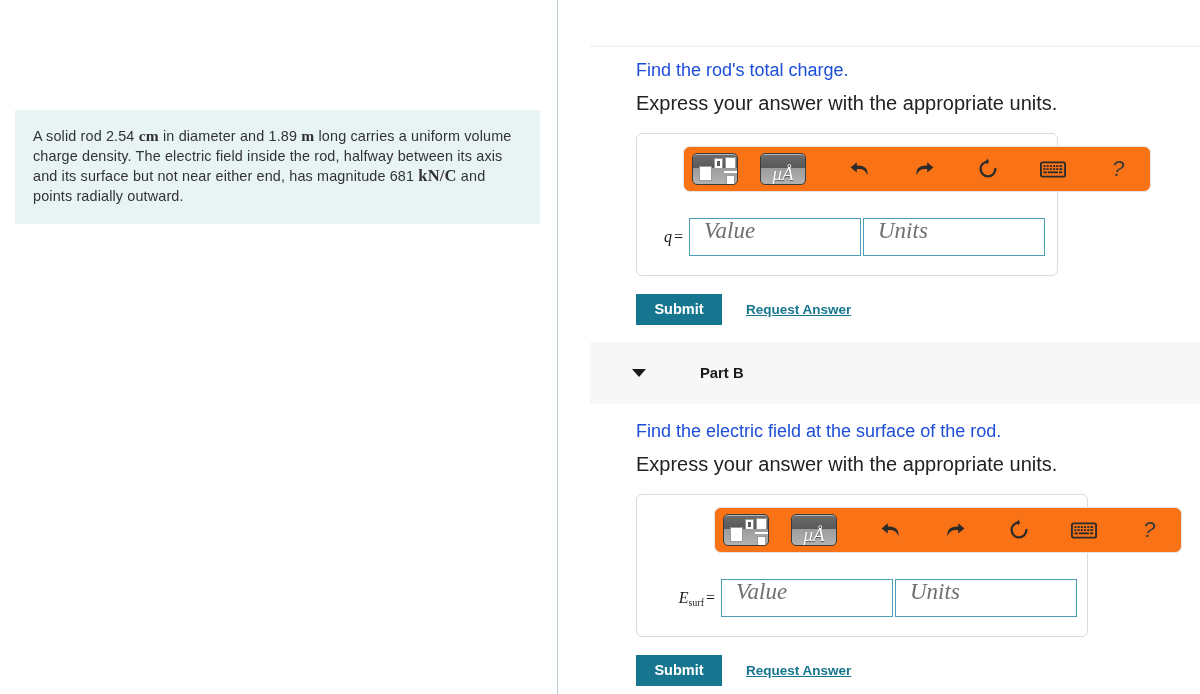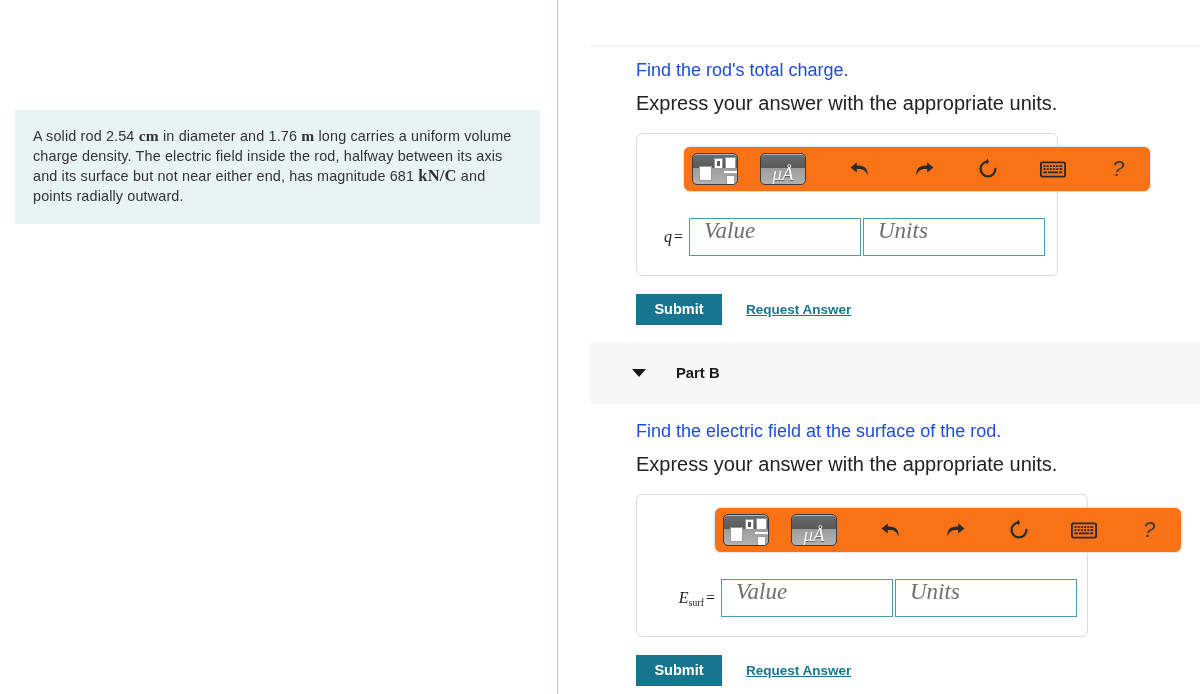--- a/index.html
+++ b/index.html
@@ -319,21 +319,21 @@
   }
 </style>
 </head>
 <body>
 
 <div class="page">
 
   <div class="left-pane">
     <div class="problem-box">
       <div class="problem-text">
-        <span>A solid rod 2.54 </span><span class="mathunit">cm</span><span> in diameter and 1.76 </span><span class="mathunit">m</span><span> long carries a uniform volume charge density. The electric field inside the rod, halfway between its axis and its surface but not near either end, has magnitude 681 </span><span class="mathunit big">kN/C</span><span> and points radially outward.</span>
+        <span>A solid rod 2.54 </span><span class="mathunit">cm</span><span> in diameter and 1.89 </span><span class="mathunit">m</span><span> long carries a uniform volume charge density. The electric field inside the rod, halfway between its axis and its surface but not near either end, has magnitude 681 </span><span class="mathunit big">kN/C</span><span> and points radially outward.</span>
       </div>
     </div>
   </div>
 
   <div class="v-divider"></div>
 
   <div class="right-pane">
 
     <div class="top-rule"></div>
 
@@ -416,21 +416,21 @@
           </div>
         </div>
       </div>
 
       <div class="submit-row" style="margin-top:18px;">
         <div class="submit-btn">Submit</div>
         <div class="request-link">Request Answer</div>
       </div>
     </div>
 
-    <div class="part-header" style="top:342px;">
+    <div class="part-header" style="top:342px;gap:24px;">
       <div class="caret"></div>
       <div class="part-title">Part B</div>
     </div>
 
     <div class="part-body" style="top:421px;">
       <div class="prompt">Find the electric field at the surface of the rod.</div>
       <div class="instruction" style="margin-top:13px;">Express your answer with the appropriate units.</div>
 
       <div class="answer-box" style="margin-top:20px; width:452px; height:143px;">
 

